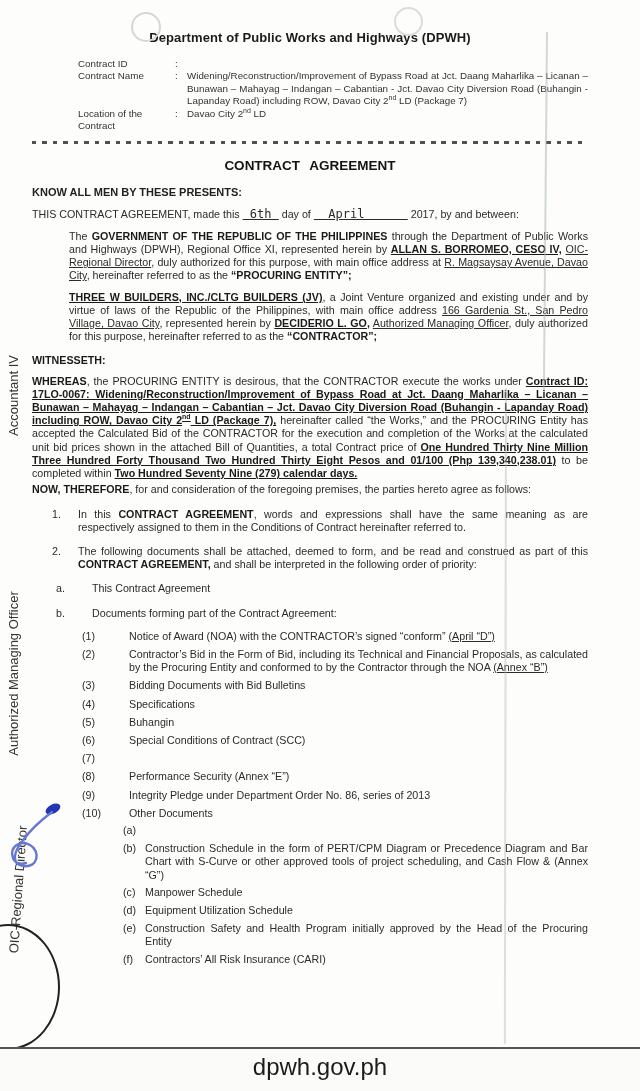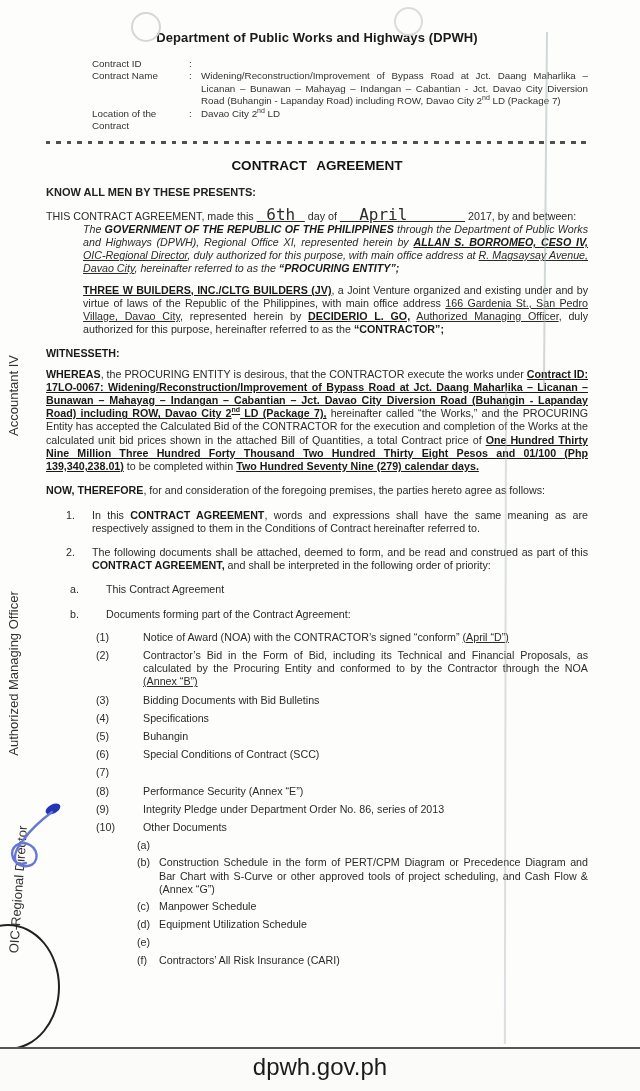--- a/index.html
+++ b/index.html
@@ -1,42 +1,42 @@
 <!DOCTYPE html>
 <html><head>
 <meta charset="utf-8">
 <style>
   html,body{margin:0;padding:0;background:#e9e9e9;}
   .screen{position:relative;width:640px;height:1091px;background:#fdfdfc;overflow:hidden;
           font-family:"Liberation Sans",sans-serif;color:#2b2b2b;}
-  .content{position:absolute;left:0;top:0;right:0;bottom:44px;padding:30px 52px 0 46px;
+  .content{position:absolute;left:0;top:0;right:0;bottom:44px;padding:30px 52px 0 32px;
            box-sizing:border-box;overflow:hidden;}
   .doc-header{font-size:13px;font-weight:bold;text-align:center;color:#1b1b1b;letter-spacing:.1px;}
   .meta{margin-top:13px;font-size:9.8px;line-height:12.4px;color:#333;}
   .meta-row{display:flex;margin-left:46px;}
   .meta-label{width:97px;flex:none;}
   .meta-colon{width:12px;flex:none;}
   .meta-value{flex:1;}
   .dashes{margin-top:9px;height:3px;
           background:repeating-linear-gradient(90deg,#505050 0 4.5px,transparent 4.5px 10.5px);}
   .title{margin-top:14px;text-align:center;font-weight:bold;font-size:13.5px;word-spacing:6px;color:#141414;}
   .para{font-size:10.7px;line-height:13.2px;text-align:justify;}
   .b{font-weight:bold;color:#1a1a1a;}
   .u{text-decoration:underline;}
-  .m{font-family:"DejaVu Sans Mono",monospace;white-space:pre;font-size:16px;}
+  .m{font-family:"DejaVu Sans Mono",monospace;white-space:pre;font-size:12px;}
   sup{font-size:7px;line-height:0;}
   .p-know{margin-top:13px;font-weight:bold;font-size:11px;color:#222;}
   .p-made{margin-top:8px;}
   .indent{margin-left:37px;}
-  .p1{font-style:italic;}
+  .p1{margin-top:9px;}
   .and-sep{margin-top:8px;text-align:center;}
   .p2{margin-top:8px;}
   .witnesseth{margin-top:11px;font-weight:bold;color:#1a1a1a;}
   .whereas{margin-top:7px;}
-  .nowt{margin-top:11px;}
+  .nowt{margin-top:3px;}
   .clause{display:flex;margin-top:11px;}
   .clause .num{flex:none;margin-left:20px;width:26px;}
   .clause .body{flex:1;}
   .sub{display:flex;margin-top:11px;}
   .sub .num{flex:none;margin-left:24px;width:36px;}
   .sub .body{flex:1;}
   .docs-block{margin-top:10px;}
   .docitem{display:flex;margin-top:5px;}
   .docitem .num{flex:none;margin-left:50px;width:47px;}
   .docitem .body{flex:1;}
@@ -169,20 +169,21 @@
       <div class="para odocitem">
         <div class="num">(c)</div>
         <div class="body"><span>Manpower Schedule</span></div>
       </div>
       <div class="para odocitem">
         <div class="num">(d)</div>
         <div class="body"><span>Equipment Utilization Schedule</span></div>
       </div>
       <div class="para odocitem">
         <div class="num">(e)</div>
+        <div class="body"><span>Construction Safety and Health Program initially approved by the Head of the Procuring Entity</span></div>
       </div>
       <div class="para odocitem">
         <div class="num">(f)</div>
         <div class="body"><span>Contractors’ All Risk Insurance (CARI)</span></div>
       </div>
     </div>
   </div>
 
   <div class="punch punch1"></div>
   <div class="punch punch2"></div>

